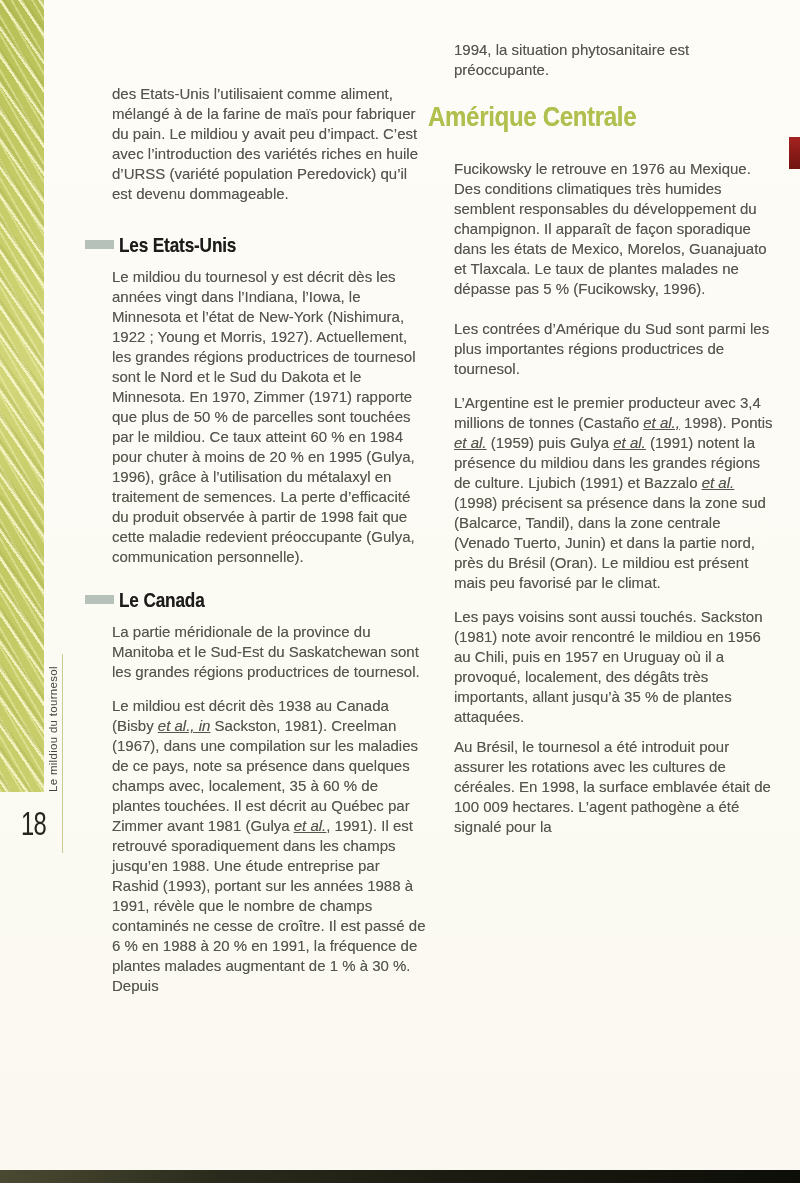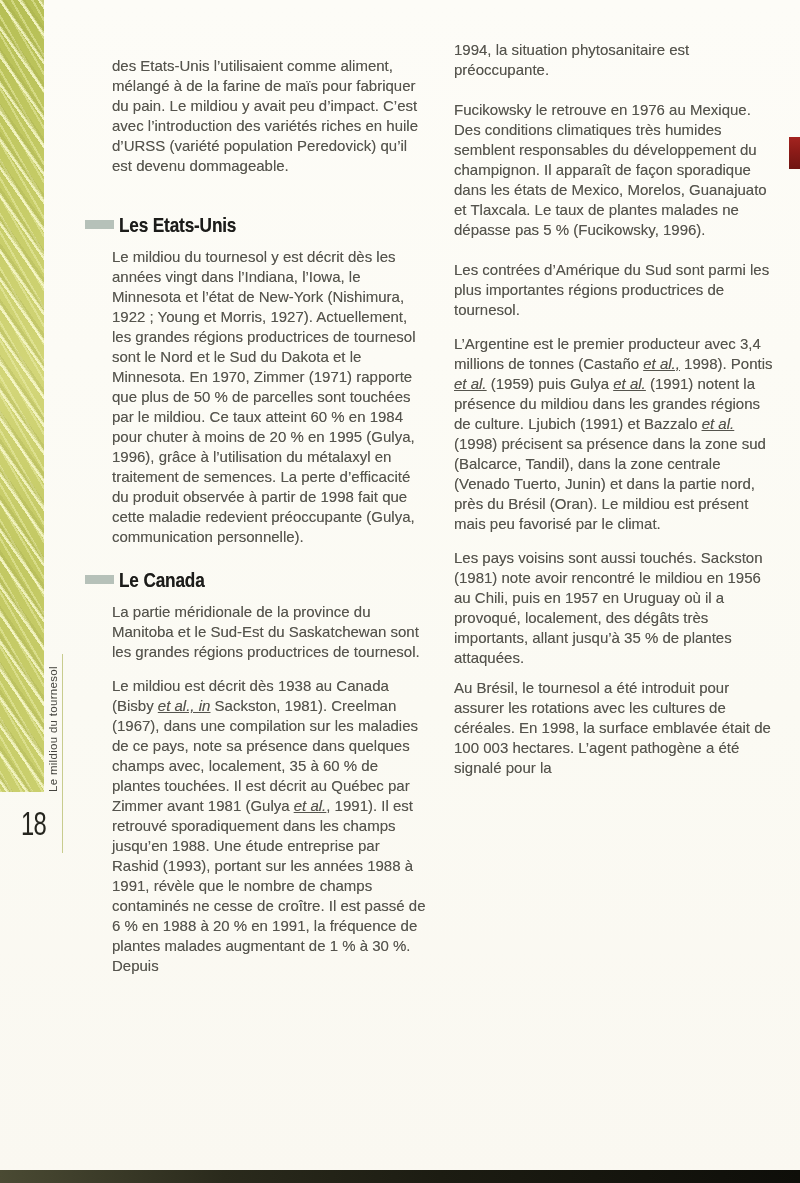--- a/index.html
+++ b/index.html
@@ -36,30 +36,30 @@
   }
   .red-mark{
     position:absolute;right:0;top:137px;width:11px;height:32px;
     background:linear-gradient(180deg,var(--red-edge-mark,#a42420) 0%,#8c1b18 45%,#6f1512 100%);
   }
   .bottom-strip{
     position:absolute;left:0;bottom:0;width:800px;height:13px;
     background:linear-gradient(90deg,#4a4a33 0%,#2a2a1c 28%,#1c1c12 55%,#0e0e09 100%);
   }
   .col{position:absolute;top:0;}
-  .col.left{left:85px;width:344px;padding-top:56px;}
+  .col.left{left:85px;width:344px;padding-top:84px;}
   .col.right{left:428px;width:350px;padding-top:40px;}
   .para{
     margin:0 0 20px 0;padding-left:27px;
     font-size:15px;line-height:20px;color:var(--body-text,#55544d);
     text-shadow:0 0 .5px rgba(85,84,77,.5);
   }
   .col.right .para{padding-left:26px;}
   .it{font-style:italic;text-decoration:underline;}
-  .h-black{margin:36px 0 10px 0;line-height:24px;white-space:nowrap;}
+  .h-black{margin:28px 0 10px 0;line-height:24px;white-space:nowrap;}
   .h-black .hbar{
     display:inline-block;width:29px;height:9px;margin-right:5px;
     background:var(--heading-bar-gray,#b6c1b9);vertical-align:3px;
   }
   .h-black .htxt{
     display:inline-block;font-weight:700;font-size:20.5px;color:var(--heading-text,#1c1c1a);
     transform:scaleX(0.84);transform-origin:left center;letter-spacing:-0.2px;
     text-shadow:0 0 .5px rgba(28,28,26,.5);
   }
   .h-black.canada{margin-top:18px;}
@@ -89,20 +89,21 @@
     <p class="para">des Etats-Unis l’utilisaient comme aliment, mélangé à de la farine de maïs pour fabriquer du pain. Le mildiou y avait peu d’impact. C’est avec l’introduction des variétés riches en huile d’URSS (variété population Peredovick) qu’il est devenu dommageable.</p>
     <h2 class="h-black"><span class="hbar"></span><span class="htxt">Les Etats-Unis</span></h2>
     <p class="para">Le mildiou du tournesol y est décrit dès les années vingt dans l’Indiana, l’Iowa, le Minnesota et l’état de New-York (Nishimura, 1922 ; Young et Morris, 1927). Actuellement, les grandes régions productrices de tournesol sont le Nord et le Sud du Dakota et le Minnesota. En 1970, Zimmer (1971) rapporte que plus de 50 % de parcelles sont touchées par le mildiou. Ce taux atteint 60 % en 1984 pour chuter à moins de 20 % en 1995 (Gulya, 1996), grâce à l’utilisation du métalaxyl en traitement de semences. La perte d’efficacité du produit observée à partir de 1998 fait que cette maladie redevient préoccupante (Gulya, communication personnelle).</p>
     <h2 class="h-black canada"><span class="hbar"></span><span class="htxt">Le Canada</span></h2>
     <p class="para tight">La partie méridionale de la province du Manitoba et le Sud-Est du Saskatchewan sont les grandes régions productrices de tournesol.</p>
     <p class="para"><span>Le mildiou est décrit dès 1938 au Canada (Bisby </span><span class="it">et al., in</span><span> Sackston, 1981). Creelman (1967), dans une compilation sur les maladies de ce pays, note sa présence dans quelques champs avec, localement, 35 à 60 % de plantes touchées. Il est décrit au Québec par Zimmer avant 1981 (Gulya </span><span class="it">et al.</span><span>, 1991). Il est retrouvé sporadiquement dans les champs jusqu’en 1988. Une étude entreprise par Rashid (1993), portant sur les années 1988 à 1991, révèle que le nombre de champs contaminés ne cesse de croître. Il est passé de 6 % en 1988 à 20 % en 1991, la fréquence de plantes malades augmentant de 1 % à 30 %. Depuis</span></p>
   </div>
 
   <div class="col right">
     <p class="para">1994, la situation phytosanitaire est préoccupante.</p>
+    <h2 class="h-green"><span class="htxt">Amérique Centrale</span></h2>
     <p class="para">Fucikowsky le retrouve en 1976 au Mexique. Des conditions climatiques très humides semblent responsables du développement du champignon. Il apparaît de façon sporadique dans les états de Mexico, Morelos, Guanajuato et Tlaxcala. Le taux de plantes malades ne dépasse pas 5 % (Fucikowsky, 1996).</p>
     <p class="para tight">Les contrées d’Amérique du Sud sont parmi les plus importantes régions productrices de tournesol.</p>
     <p class="para tight"><span>L’Argentine est le premier producteur avec 3,4 millions de tonnes (Castaño </span><span class="it">et al.,</span><span> 1998). Pontis </span><span class="it">et al.</span><span> (1959) puis Gulya </span><span class="it">et al.</span><span> (1991) notent la présence du mildiou dans les grandes régions de culture. Ljubich (1991) et Bazzalo </span><span class="it">et al.</span><span> (1998) précisent sa présence dans la zone sud (Balcarce, Tandil), dans la zone centrale (Venado Tuerto, Junin) et dans la partie nord, près du Brésil (Oran). Le mildiou est présent mais peu favorisé par le climat.</span></p>
     <p class="para tighter">Les pays voisins sont aussi touchés. Sackston (1981) note avoir rencontré le mildiou en 1956 au Chili, puis en 1957 en Uruguay où il a provoqué, localement, des dégâts très importants, allant jusqu’à 35 % de plantes attaquées.</p>
-    <p class="para">Au Brésil, le tournesol a été introduit pour assurer les rotations avec les cultures de céréales. En 1998, la surface emblavée était de 100 003 hectares. L’agent pathogène a été signalé pour la</p>
+    <p class="para">Au Brésil, le tournesol a été introduit pour assurer les rotations avec les cultures de céréales. En 1998, la surface emblavée était de 100 009 hectares. L’agent pathogène a été signalé pour la</p>
   </div>
 
 </div>
 
 </body></html>

